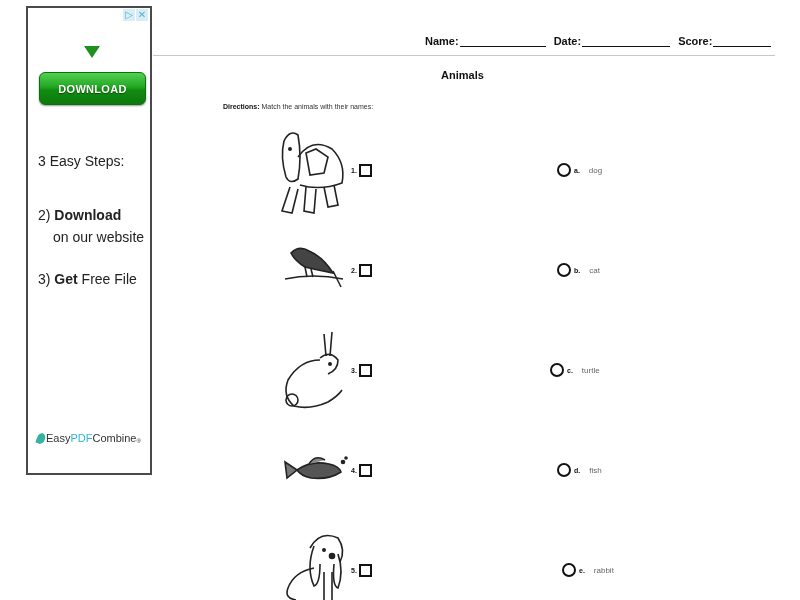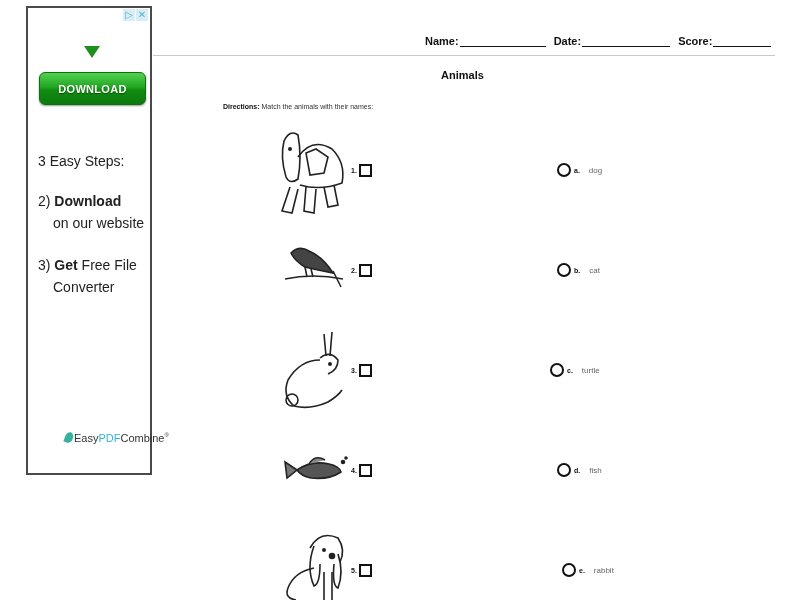--- a/index.html
+++ b/index.html
@@ -24,25 +24,25 @@
   .ad-download {
     position: absolute; left: 11px; top: 64px; width: 107px; height: 33px;
     border-radius: 6px; border: 1px solid #0f6e0f;
     background: linear-gradient(#52d152 0%, #22a722 45%, #118b11 55%, #0c7a0c 100%);
     color: #fff; font-weight: bold; font-size: 11px; letter-spacing: 0.3px;
     display: flex; align-items: center; justify-content: center;
     text-shadow: 0 1px 1px rgba(0,0,0,0.45);
     box-shadow: 0 1px 2px rgba(0,0,0,0.4);
   }
   .ad-steps { position: absolute; left: 10px; top: 142px; width: 115px; color: #222; font-size: 14px; line-height: 22px; }
-  .ad-steps .head { margin-bottom: 18px; }
+  .ad-steps .head { margin-bottom: 32px; }
   .ad-steps .step { margin-bottom: 20px; }
   .ad-steps .step .sub { padding-left: 15px; display: block; }
   .ad-steps b { font-weight: bold; }
-  .ad-logo { position: absolute; left: 9px; top: 424px; font-size: 11px; color: #333; display: flex; align-items: flex-start; margin-left: 28px; }
+  .ad-logo { position: absolute; left: 9px; top: 424px; font-size: 11px; color: #333; display: flex; align-items: flex-end; }
   .ad-logo .leaf { width: 8px; height: 11px; background: #36b3a0; border-radius: 50% 50% 50% 0; margin-right: 1px; transform: rotate(20deg); }
   .ad-logo .pdf { color: #2fb8cf; }
   .ad-logo .reg { font-size: 6px; vertical-align: super; }
 
   
   .sheet-rule-left { position: absolute; left: 153px; top: 55px; width: 622px; height: 1px; background: #c8c8c8; }
   .header-fields { position: absolute; left: 425px; top: 35px; display: flex; gap: 8px; font-size: 11px; font-weight: bold; color: #111; }
   .field { display: flex; align-items: flex-start; }
   .field .line { display: inline-block; border-bottom: 1.5px solid #111; margin-left: 1px; height: 12px; }
   .title { position: absolute; left: 0; width: 925px; top: 69px; text-align: center; font-size: 11px; font-weight: bold; }
@@ -73,21 +73,20 @@
   <div class="ad-steps">
     <div class="head">3 Easy Steps:</div>
     <div class="step">
       <span>2)</span>
       <b>Download</b>
       <span class="sub">on our website</span>
     </div>
     <div class="step">
       <span>3)</span>
       <b>Get</b><span> Free File</span>
-      <span class="sub">Converter</span>
     </div>
   </div>
 
   <div class="ad-logo">
     <span class="leaf"></span>
     <span>Easy</span>
       <span class="pdf">PDF</span>
       <span>Combine</span>
       <span class="reg">®</span>
   </div>

